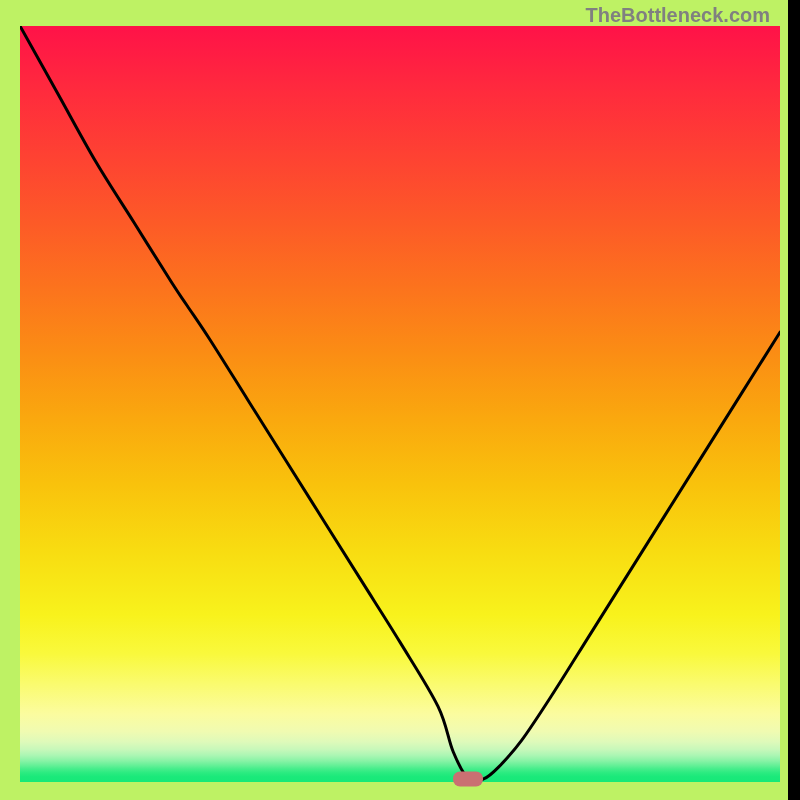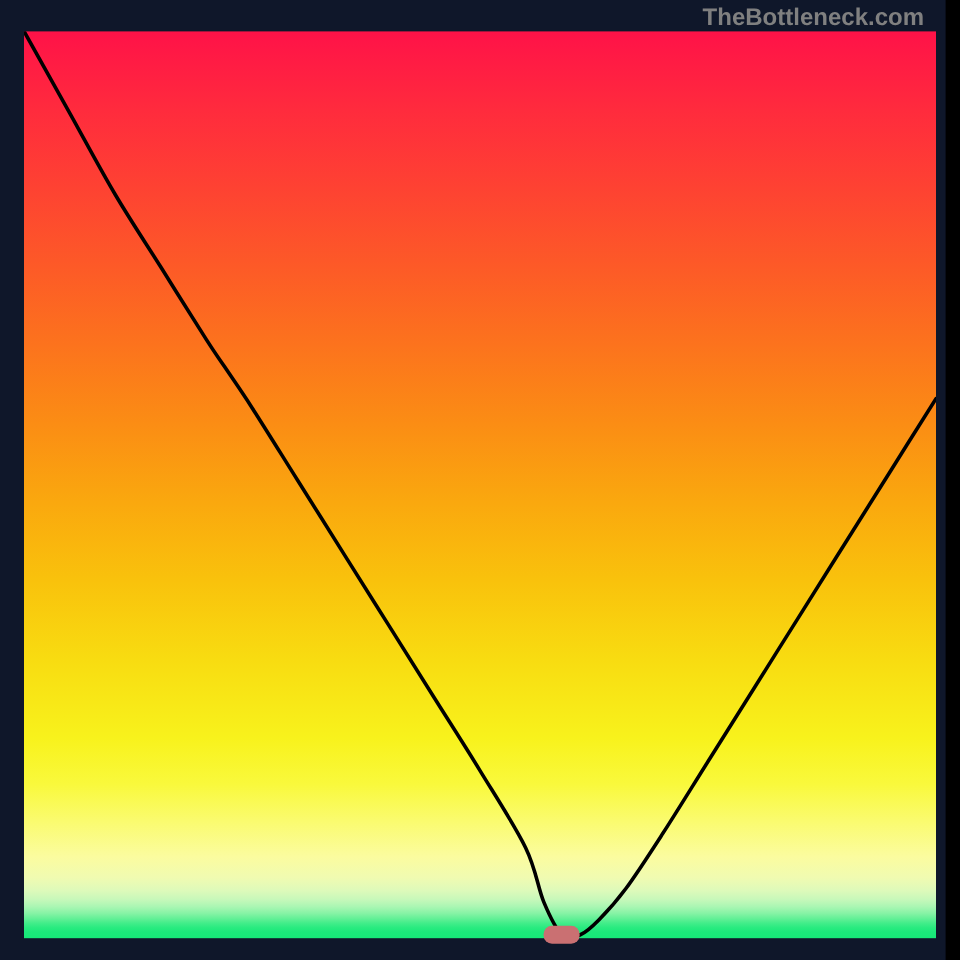--- a/index.html
+++ b/index.html
@@ -1,16 +1,16 @@
 <!DOCTYPE html>
 <html><head>
 <meta charset="utf-8">
 <style>
   html,body{margin:0;padding:0;width:800px;height:800px;background:#000;overflow:hidden}
-  .frame{position:relative;width:788px;height:800px;background:#0f172a}
+  .frame{position:relative;width:788px;height:800px;background:#bef264}
   .plot{position:absolute;left:20px;top:26px;width:760px;height:756px}
   .watermark{position:absolute;top:4px;right:18px;font:700 20px Arial,Helvetica,sans-serif;color:#808080;z-index:3}
   .marker{position:absolute;width:30px;height:15px;border-radius:7px;background:#CA7072;transform:translate(-50%,-50%);z-index:2}
   svg{display:block}
 </style>
 </head>
 <body>
 <div class="frame">
   <div class="watermark">TheBottleneck.com</div>
   <div class="plot">

